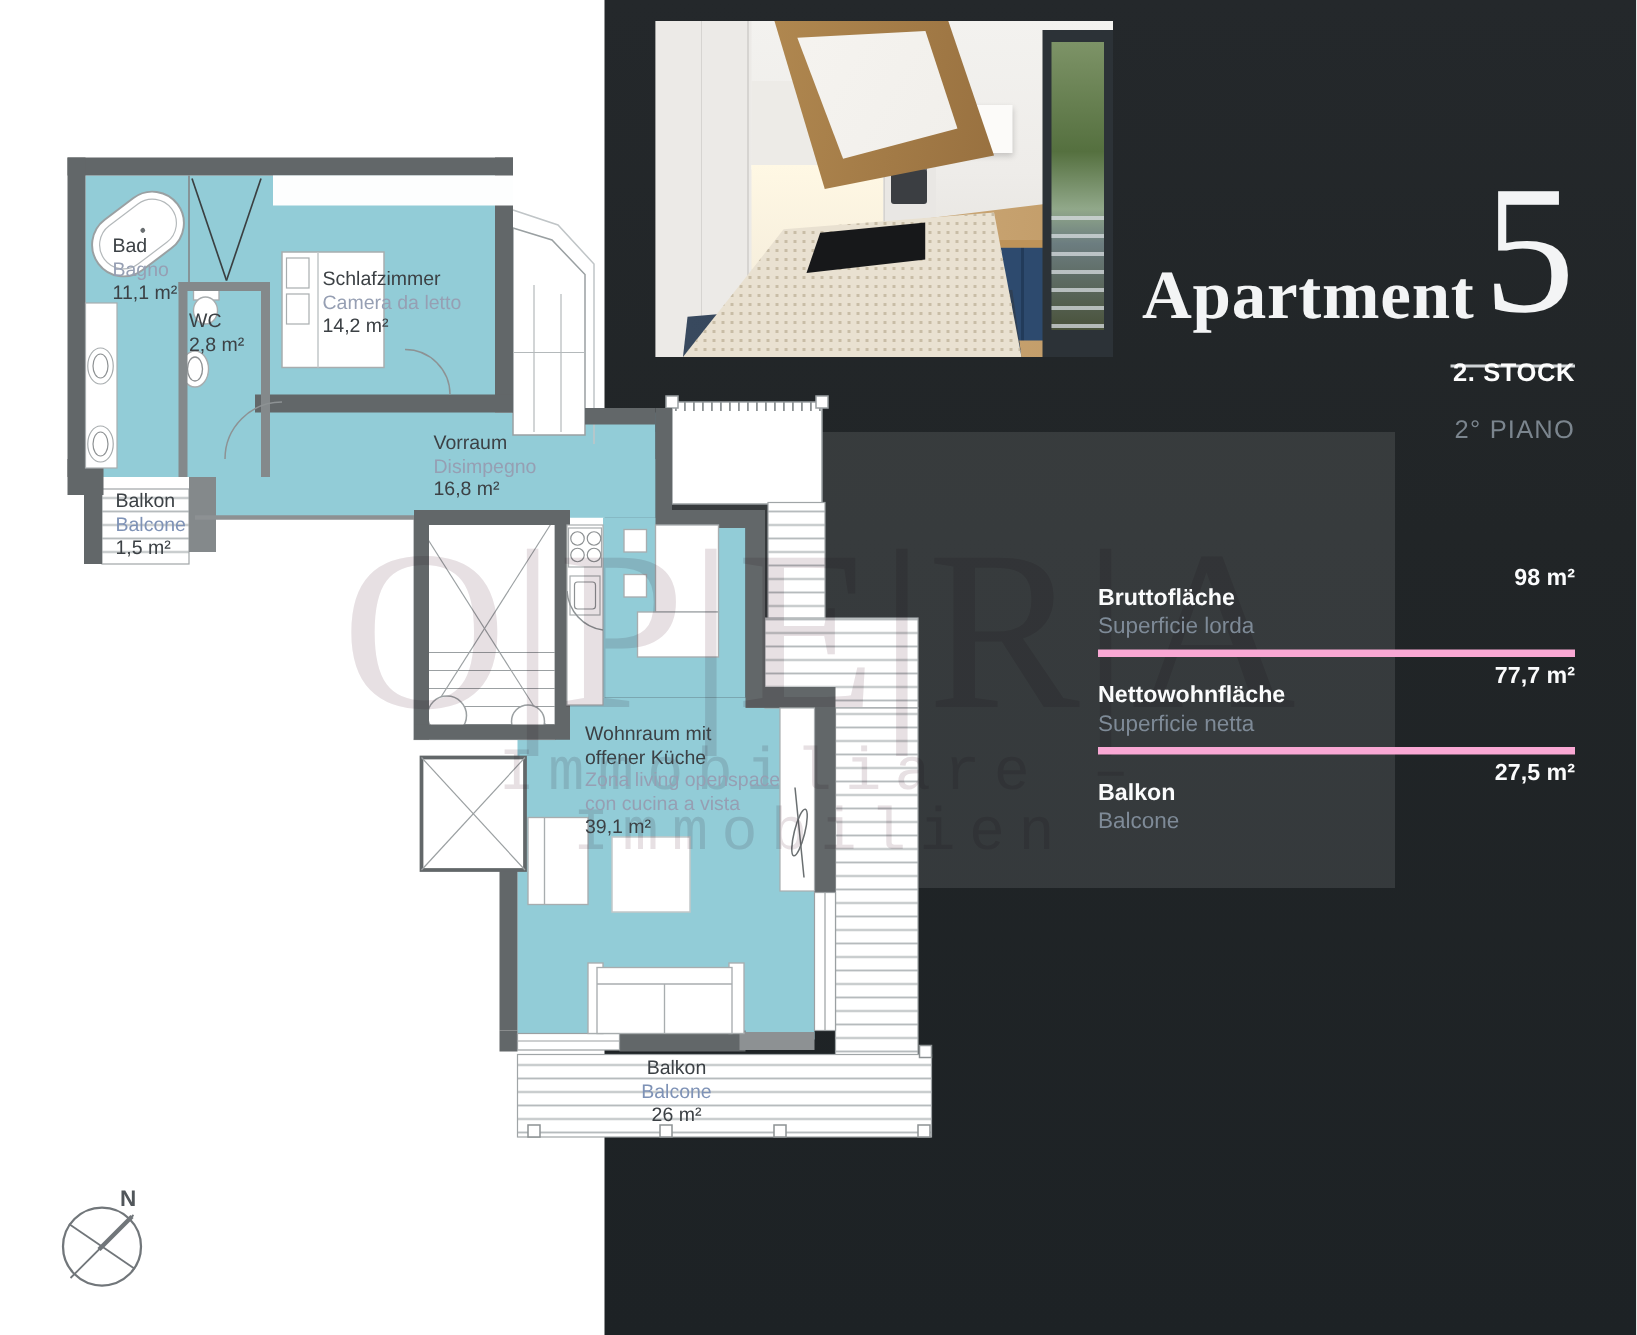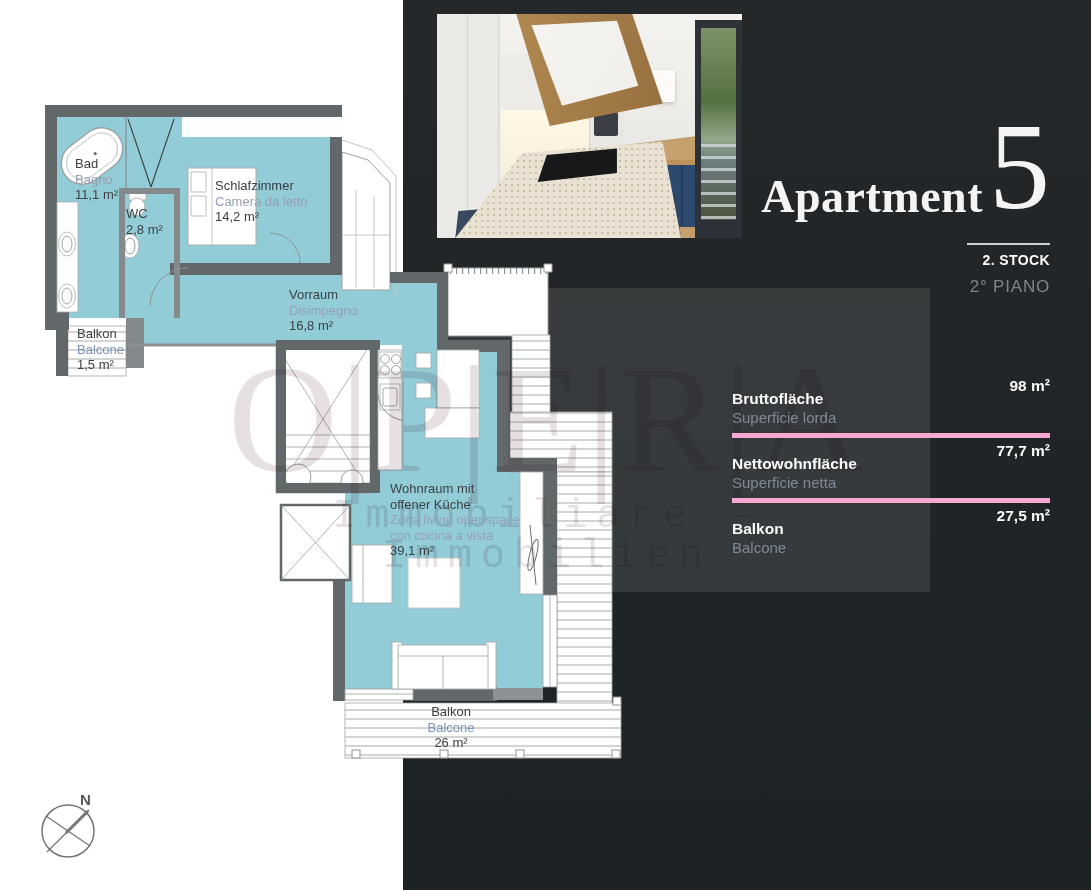--- a/index.html
+++ b/index.html
@@ -78,21 +78,21 @@
            background:linear-gradient(180deg,#7d9367 0%,#55703f 38%,#91a88a 58%,#6c7d80 70%,#49523a 100%);}
   .ph-rail{left:264px;top:130px;width:35px;height:76px;
            background:repeating-linear-gradient(180deg,rgba(215,220,224,0.75) 0 3px,transparent 3px 12px);}
 
   
   .apt-word{position:absolute;right:108px;top:174px;font-family:"Liberation Serif",serif;
             font-weight:700;font-size:46px;line-height:1;color:#f3f4f5;letter-spacing:0.5px;}
   .apt-num{position:absolute;right:41px;top:106px;font-family:"Liberation Serif",serif;
             font-weight:400;font-size:122px;line-height:1;color:#f3f4f5;}
   .apt-rule{position:absolute;right:41px;top:243px;width:83px;height:2px;background:#cdd1d4;}
-  .floor-de{position:absolute;right:41px;top:252px;font-size:14px;font-weight:bold;
+  .floor-de{position:absolute;right:41px;top:239px;font-size:17px;font-weight:bold;
             color:#fdfdfd;letter-spacing:0.4px;text-align:right;}
   .floor-it{position:absolute;right:41px;top:277px;font-size:17px;color:#7b858e;letter-spacing:0.8px;}
 
   
   .details{position:absolute;left:732px;top:373px;width:318px;}
   .d-row{position:relative;padding:3px 0 6px;}
   .d-row + .d-row{border-top:5px solid #f9a8d4;}
   .d-label{font-size:15.5px;font-weight:bold;color:#fafbfc;line-height:19px;margin-top:13px;}
   .d-sub{font-size:15px;color:#7e8a97;line-height:19px;}
   .d-val{position:absolute;right:0;top:4px;font-size:15.5px;font-weight:bold;color:#fafbfc;}

